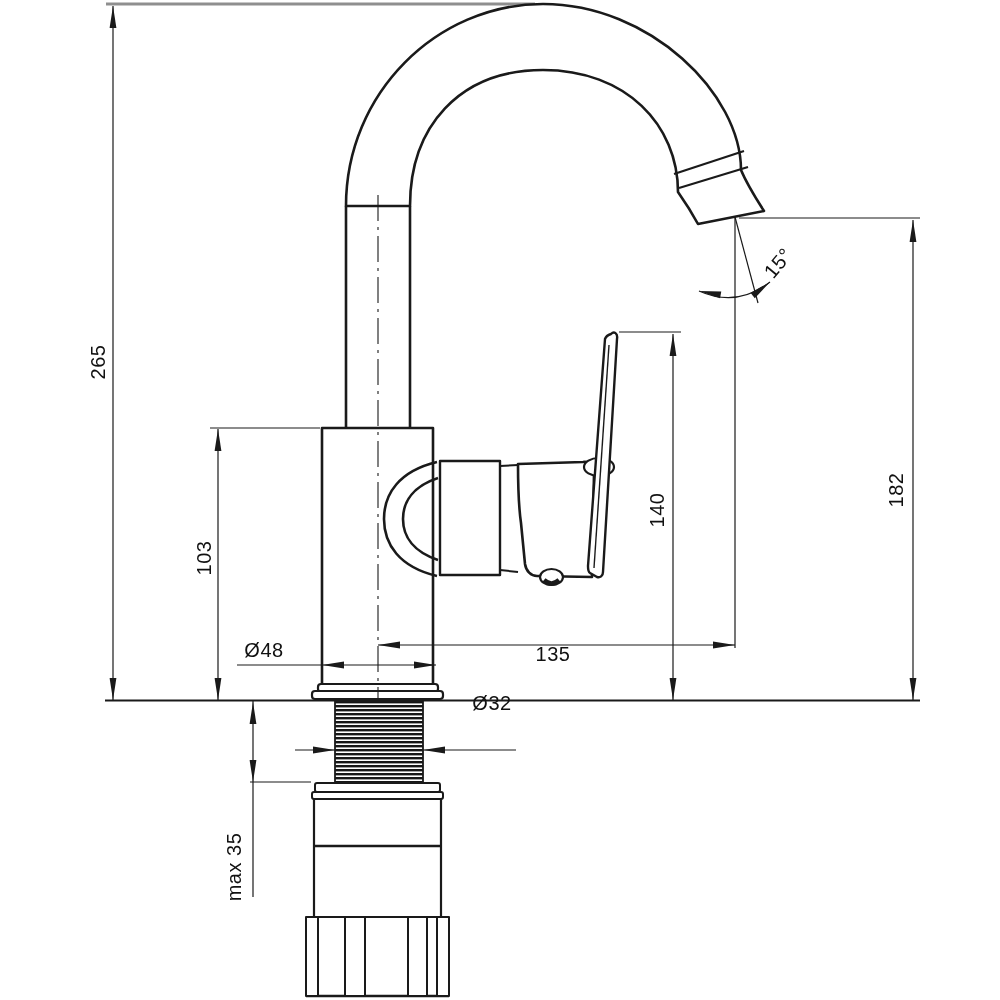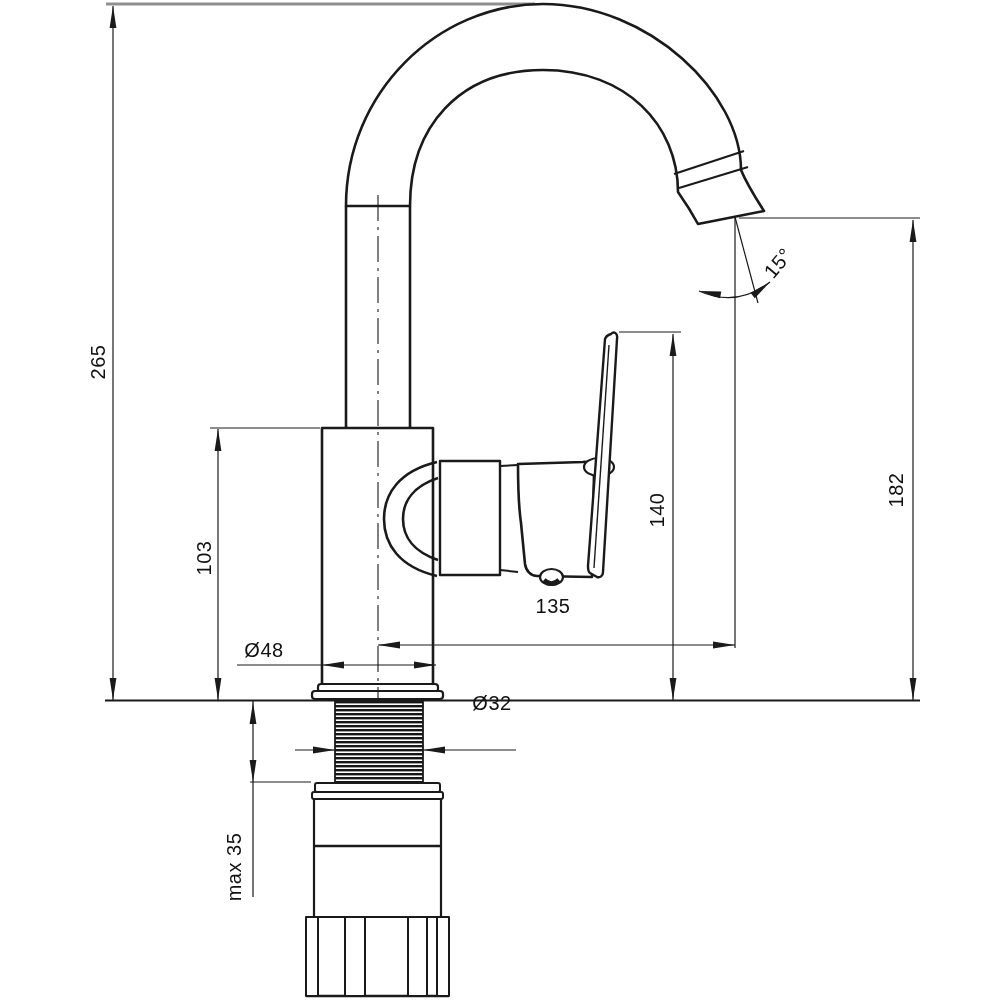--- a/index.html
+++ b/index.html
@@ -127,17 +127,17 @@
     <polygon points="0,0 22,-3.4 22,3.4" transform="translate(699,291) rotate(10)"></polygon>
     <polygon points="0,0 -22,-3.4 -22,3.4" transform="translate(770,282) rotate(-38)"></polygon>
   </g>
 </svg>
 
   <div class="lbl v" style="left:98px;top:362px">265</div>
   <div class="lbl v" style="left:204px;top:558px">103</div>
   <div class="lbl v" style="left:234px;top:867px">max 35</div>
   <div class="lbl v" style="left:657px;top:510px">140</div>
   <div class="lbl v" style="left:896px;top:490px">182</div>
-  <div class="lbl" style="left:553px;top:606px">135</div>
+  <div class="lbl" style="left:553px;top:654px">135</div>
   <div class="lbl" style="left:264px;top:650px">Ø48</div>
   <div class="lbl" style="left:492px;top:703px">Ø32</div>
   <div class="lbl tilt" style="left:778px;top:263px">15°</div>
 </div>
 
 </body></html>

